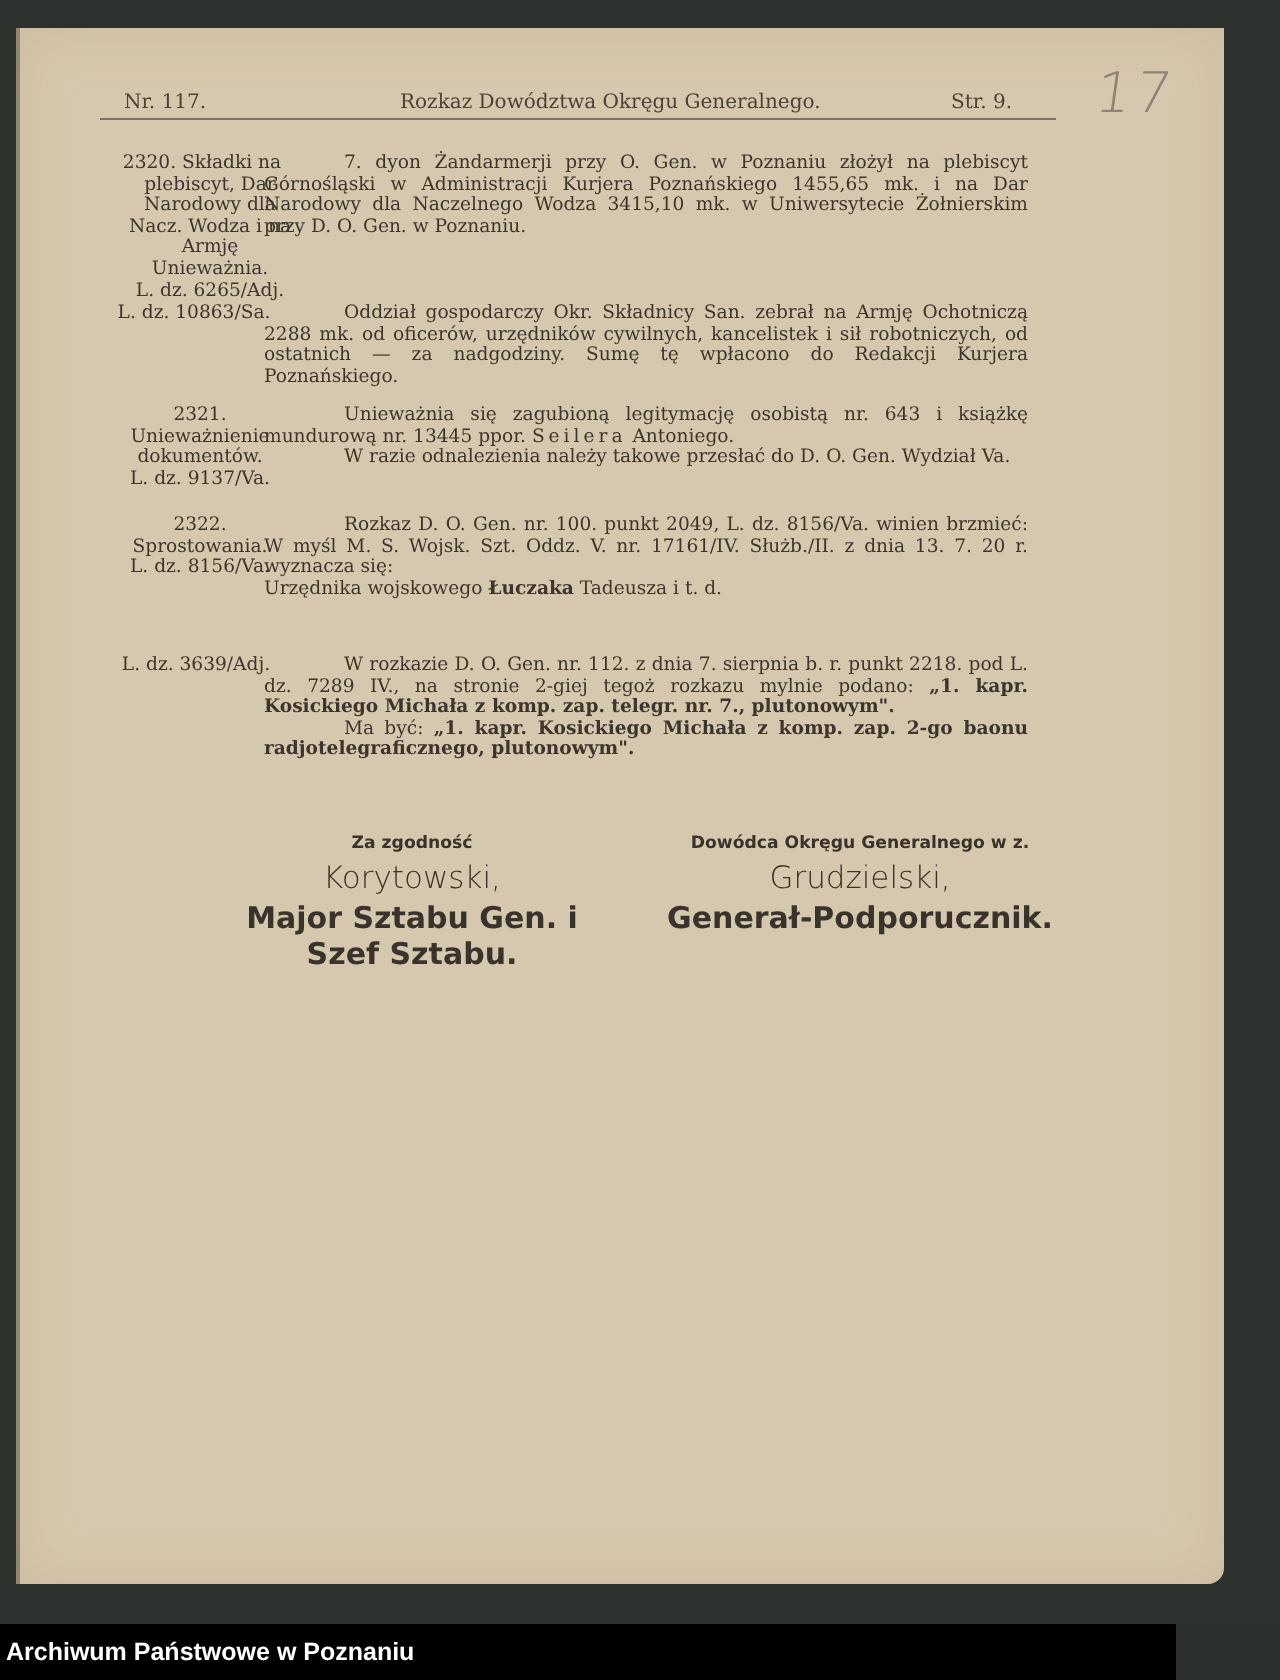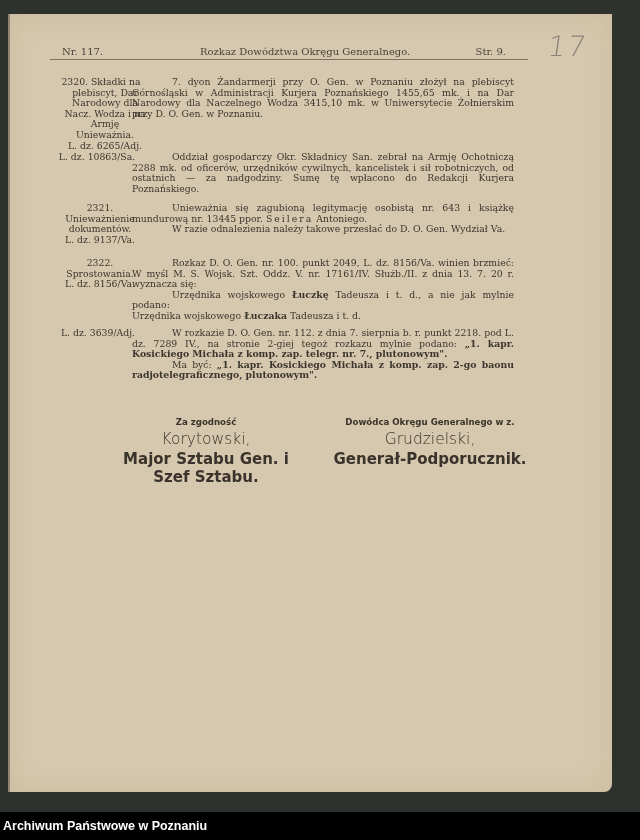--- a/index.html
+++ b/index.html
@@ -46,21 +46,21 @@
     }
     .entry .body p { margin: 0; }
     .indent { text-indent: 40px; }
     .b { font-weight: bold; }
     .sp { letter-spacing: 2px; }
     .sig { position: absolute; text-align: center; color: #3a332b; }
     .sig .pre { font-family: "DejaVu Sans", sans-serif; font-weight: bold; font-size: 8.6px; }
     .sig .name { font-family: "DejaVu Sans", sans-serif; font-size: 15.5px; margin: 3px 0 2px; font-weight: 300; }
     .sig .post { font-family: "DejaVu Sans", sans-serif; font-weight: bold; font-size: 15px; }
     .footer {
-      position: absolute; left: 0; top: 812px; width: 640px; height: 28px;
+      position: absolute; left: 0; top: 812px; width: 588px; height: 28px;
       background: #000;
     }
     .footer span {
       position: absolute; left: 3px; top: 7px;
       font-family: "Liberation Sans", sans-serif; font-weight: bold;
       font-size: 12.5px; color: #ffffff;
     }
   </style>
 </head>
 <body>
@@ -111,21 +111,20 @@
   </div>
 </div>
 
 <div class="entry" style="top:258px;">
   <div class="left">
     <div>2322. Sprostowania.</div>
     <div>L. dz. 8156/Va.</div>
   </div>
   <div class="body">
     <p class="indent">Rozkaz D. O. Gen. nr. 100. punkt 2049, L. dz. 8156/Va. winien brzmieć: W myśl M. S. Wojsk. Szt. Oddz. V. nr. 17161/IV. Służb./II. z dnia 13. 7. 20 r. wyznacza się:</p>
-    <p class="indent"><span>Urzędnika wojskowego</span> <span class="b">Łuczkę</span> <span>Tadeusza i t. d., a nie jak mylnie podano:</span></p>
     <p><span>Urzędnika wojskowego</span> <span class="b">Łuczaka</span> <span>Tadeusza i t. d.</span></p>
   </div>
 </div>
 
 <div class="entry" style="top:328px;">
   <div class="left" style="left:52px; width:92px;">
     <div>L. dz. 3639/Adj.</div>
   </div>
   <div class="body">
     <p class="indent"><span>W rozkazie D. O. Gen. nr. 112. z dnia 7. sierpnia b. r. punkt 2218. pod L. dz. 7289 IV., na stronie 2-giej tegoż rozkazu mylnie podano:</span> <span class="b">„1. kapr. Kosickiego Michała z komp. zap. telegr. nr. 7., plutonowym".</span></p>

